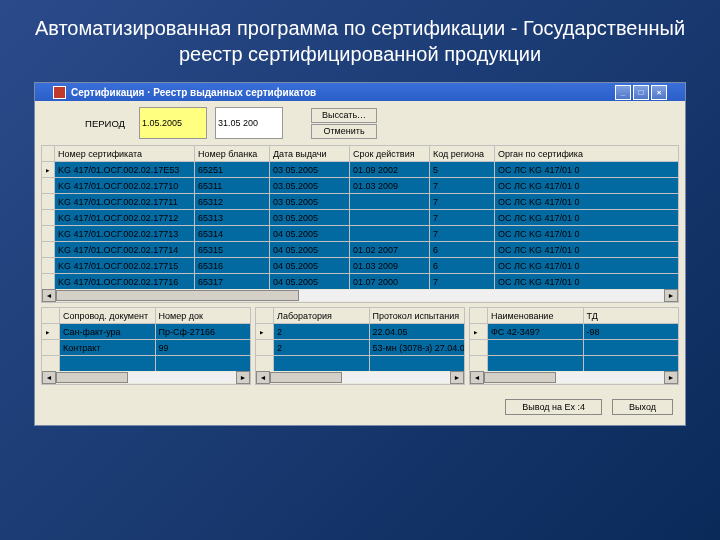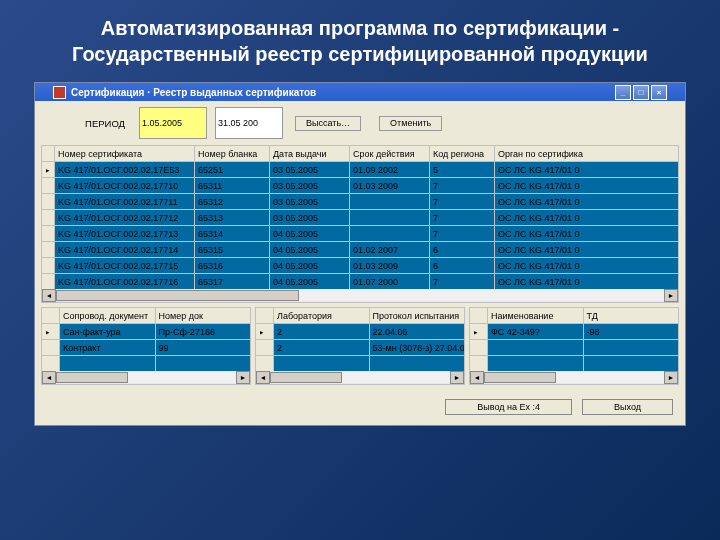--- a/index.html
+++ b/index.html
@@ -1,42 +1,42 @@
 <!DOCTYPE html>
 <html><head>
 <meta charset="utf-8">
 <style>
   body{margin:0;background:linear-gradient(135deg,#2a4a8a,#0a2a5a);font-family:Tahoma,Arial,sans-serif;width:720px;height:540px;overflow:hidden}
   .slide{padding:10px 20px}
-  .slide-title{color:#fff;font-size:20px;font-weight:bold;text-align:center;line-height:1.3;margin:5px 0 15px}
+  .slide-title{color:#fff;font-size:20px;font-weight:normal;text-align:center;line-height:1.3;margin:5px 0 15px}
   .win{background:#ece9d8;border:1px solid #7a8aaa;width:650px;margin:0 auto;font-size:9.5px;color:#000}
   .titlebar{background:linear-gradient(#3a6ed8,#2a5ec8);height:18px;display:flex;align-items:center;padding:0 18px;color:#fff;font-weight:bold;font-size:10px}
   .titlebar .icon{width:11px;height:11px;background:#c0392b;margin-right:5px;border:1px solid #fff}
   .titlebar .btns{margin-left:auto;display:flex;gap:2px}
   .titlebar .btns span{width:14px;height:13px;background:linear-gradient(#80a0e0,#5078c8);border:1px solid #fff;display:flex;align-items:center;justify-content:center;font-size:8px;color:#fff}
   .period{padding:6px 10px;display:flex;align-items:center;gap:8px}
   .period .lbl{width:80px;text-align:right;margin-right:6px}
   .period input{width:62px;font-size:9px;padding:10px 2px;border:1px solid #999;background:#fff}
   .period .hl{background:#ffff80}
-  .period .btnstack{margin-left:4px;display:flex;flex-direction:row;gap:18px}
+  .period .btnstack{margin-left:20px;display:flex;flex-direction:column;gap:1px}
   .period button{font-size:9px;padding:0 10px;height:15px;background:#ece9d8;border:1px solid #999;cursor:pointer}
   .gridwrap{padding:0 6px}
   table.grid{width:100%;border-collapse:collapse;background:#0369a1;font-size:9px;table-layout:fixed}
   table.grid th,table.grid td{border:1px solid #c0c0c0;padding:1px 3px;text-align:left;white-space:nowrap;overflow:hidden;height:13px}
   table.grid th{background:#ece9d8;font-weight:normal}
   .rowmark{width:11px;text-align:center;font-family:monospace;background:#ece9d8}
   td.num{text-align:right}
   .hscroll{height:13px;background:#ece9d8;border:1px solid #c0c0c0;border-top:none;margin-top:-1px;display:flex;align-items:center}
   .hscroll .arr{width:12px;height:11px;background:#d4d0c8;border:1px solid #888;display:flex;align-items:center;justify-content:center;font-size:7px}
   .hscroll .track{flex:1;background:#f0f0f0;height:11px;position:relative}
   .hscroll .thumb{position:absolute;left:0;width:40%;height:100%;background:#d4d0c8;border:1px solid #888;box-sizing:border-box}
   .splitrow{display:flex;gap:4px;padding:4px 6px}
   .splitrow .pane{flex:1;min-width:0}
   .bottom{display:flex;justify-content:flex-end;gap:10px;padding:10px 12px}
-  .bottom button{font-size:9px;padding:2px 31px;background:#ece9d8;border:1px solid #888;cursor:pointer}
+  .bottom button{font-size:9px;padding:2px 16px;background:#ece9d8;border:1px solid #888;cursor:pointer}
   .col-cert{width:140px}.col-blank{width:75px}.col-date{width:80px}.col-srok{width:80px}.col-reg{width:65px}.col-org{width:auto}
 </style>
 </head>
 <body>
 
 <div class="slide">
   <div class="slide-title">Автоматизированная программа по сертификации - Государственный реестр сертифицированной продукции</div>
   <div class="win">
     <div class="titlebar">
       <span class="icon"></span>

